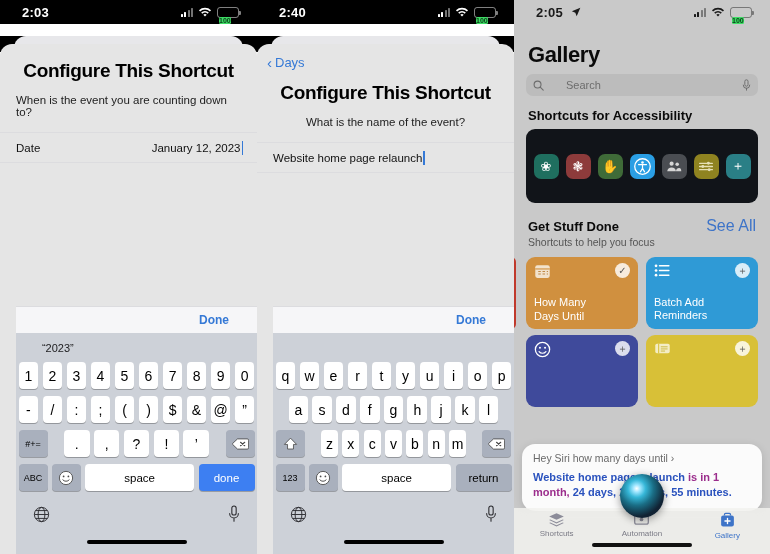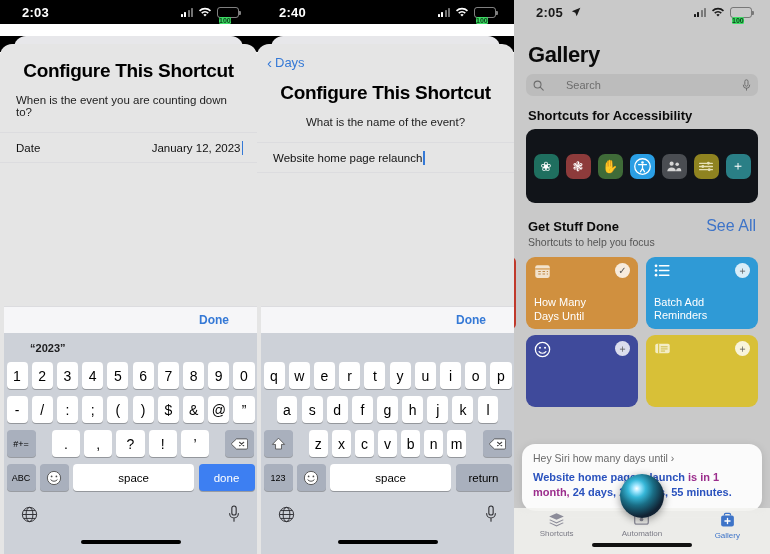--- a/index.html
+++ b/index.html
@@ -82,31 +82,31 @@
   .field-row {
     border-top: 1px solid #dcdcdf; border-bottom: 1px solid #dcdcdf;
     height: 31px; display: flex; align-items: center; justify-content: space-between;
     padding: 0 14px 0 16px; font-size: 11.5px; color: #111;
   }
   .field-value { display: inline-flex; align-items: center; }
   .caret { display: inline-block; width: 1.5px; height: 14px; background: #3579d6; margin-left: 1px; }
   .field-row.plain { justify-content: flex-start; }
 
   
-  .kb-wrap { position: absolute; left: 4px; right: 0; bottom: 0; }
+  .kb-wrap { position: absolute; left: 16px; right: 0; bottom: 0; }
   .kb-accessory {
     height: 27px; background: #f6f6f8; border-top: 1px solid #dcdcdf;
     display: flex; align-items: center; justify-content: flex-end; padding-right: 28px;
   }
   .kb-accessory .done-link { color: #3579d6; font-size: 12px; font-weight: bold; }
 
   .keyboard { background: #cdd1d8; padding: 0 2.5px 4px 2.5px; }
   .predict {
     height: 29px; display: flex; align-items: center;
-    font-size: 11px; color: #1c1c1e; font-weight: bold;
+    font-size: 11px; color: #1c1c1e;
   }
   .pred-cell { flex: 1; text-align: center; position: relative; }
   .pred-cell + .pred-cell:before {
     content: ""; position: absolute; left: 0; top: 5px; bottom: 5px; width: 1px; background: #b4b8bf;
   }
   .krow { display: flex; gap: 4.2px; margin-bottom: 7px; justify-content: center; }
   .key {
     background: #fff; border-radius: 4px; height: 27px; flex: 1;
     display: flex; align-items: center; justify-content: center;
     font-size: 14px; color: #000; box-shadow: 0 1px 0 rgba(0,0,0,.28);

